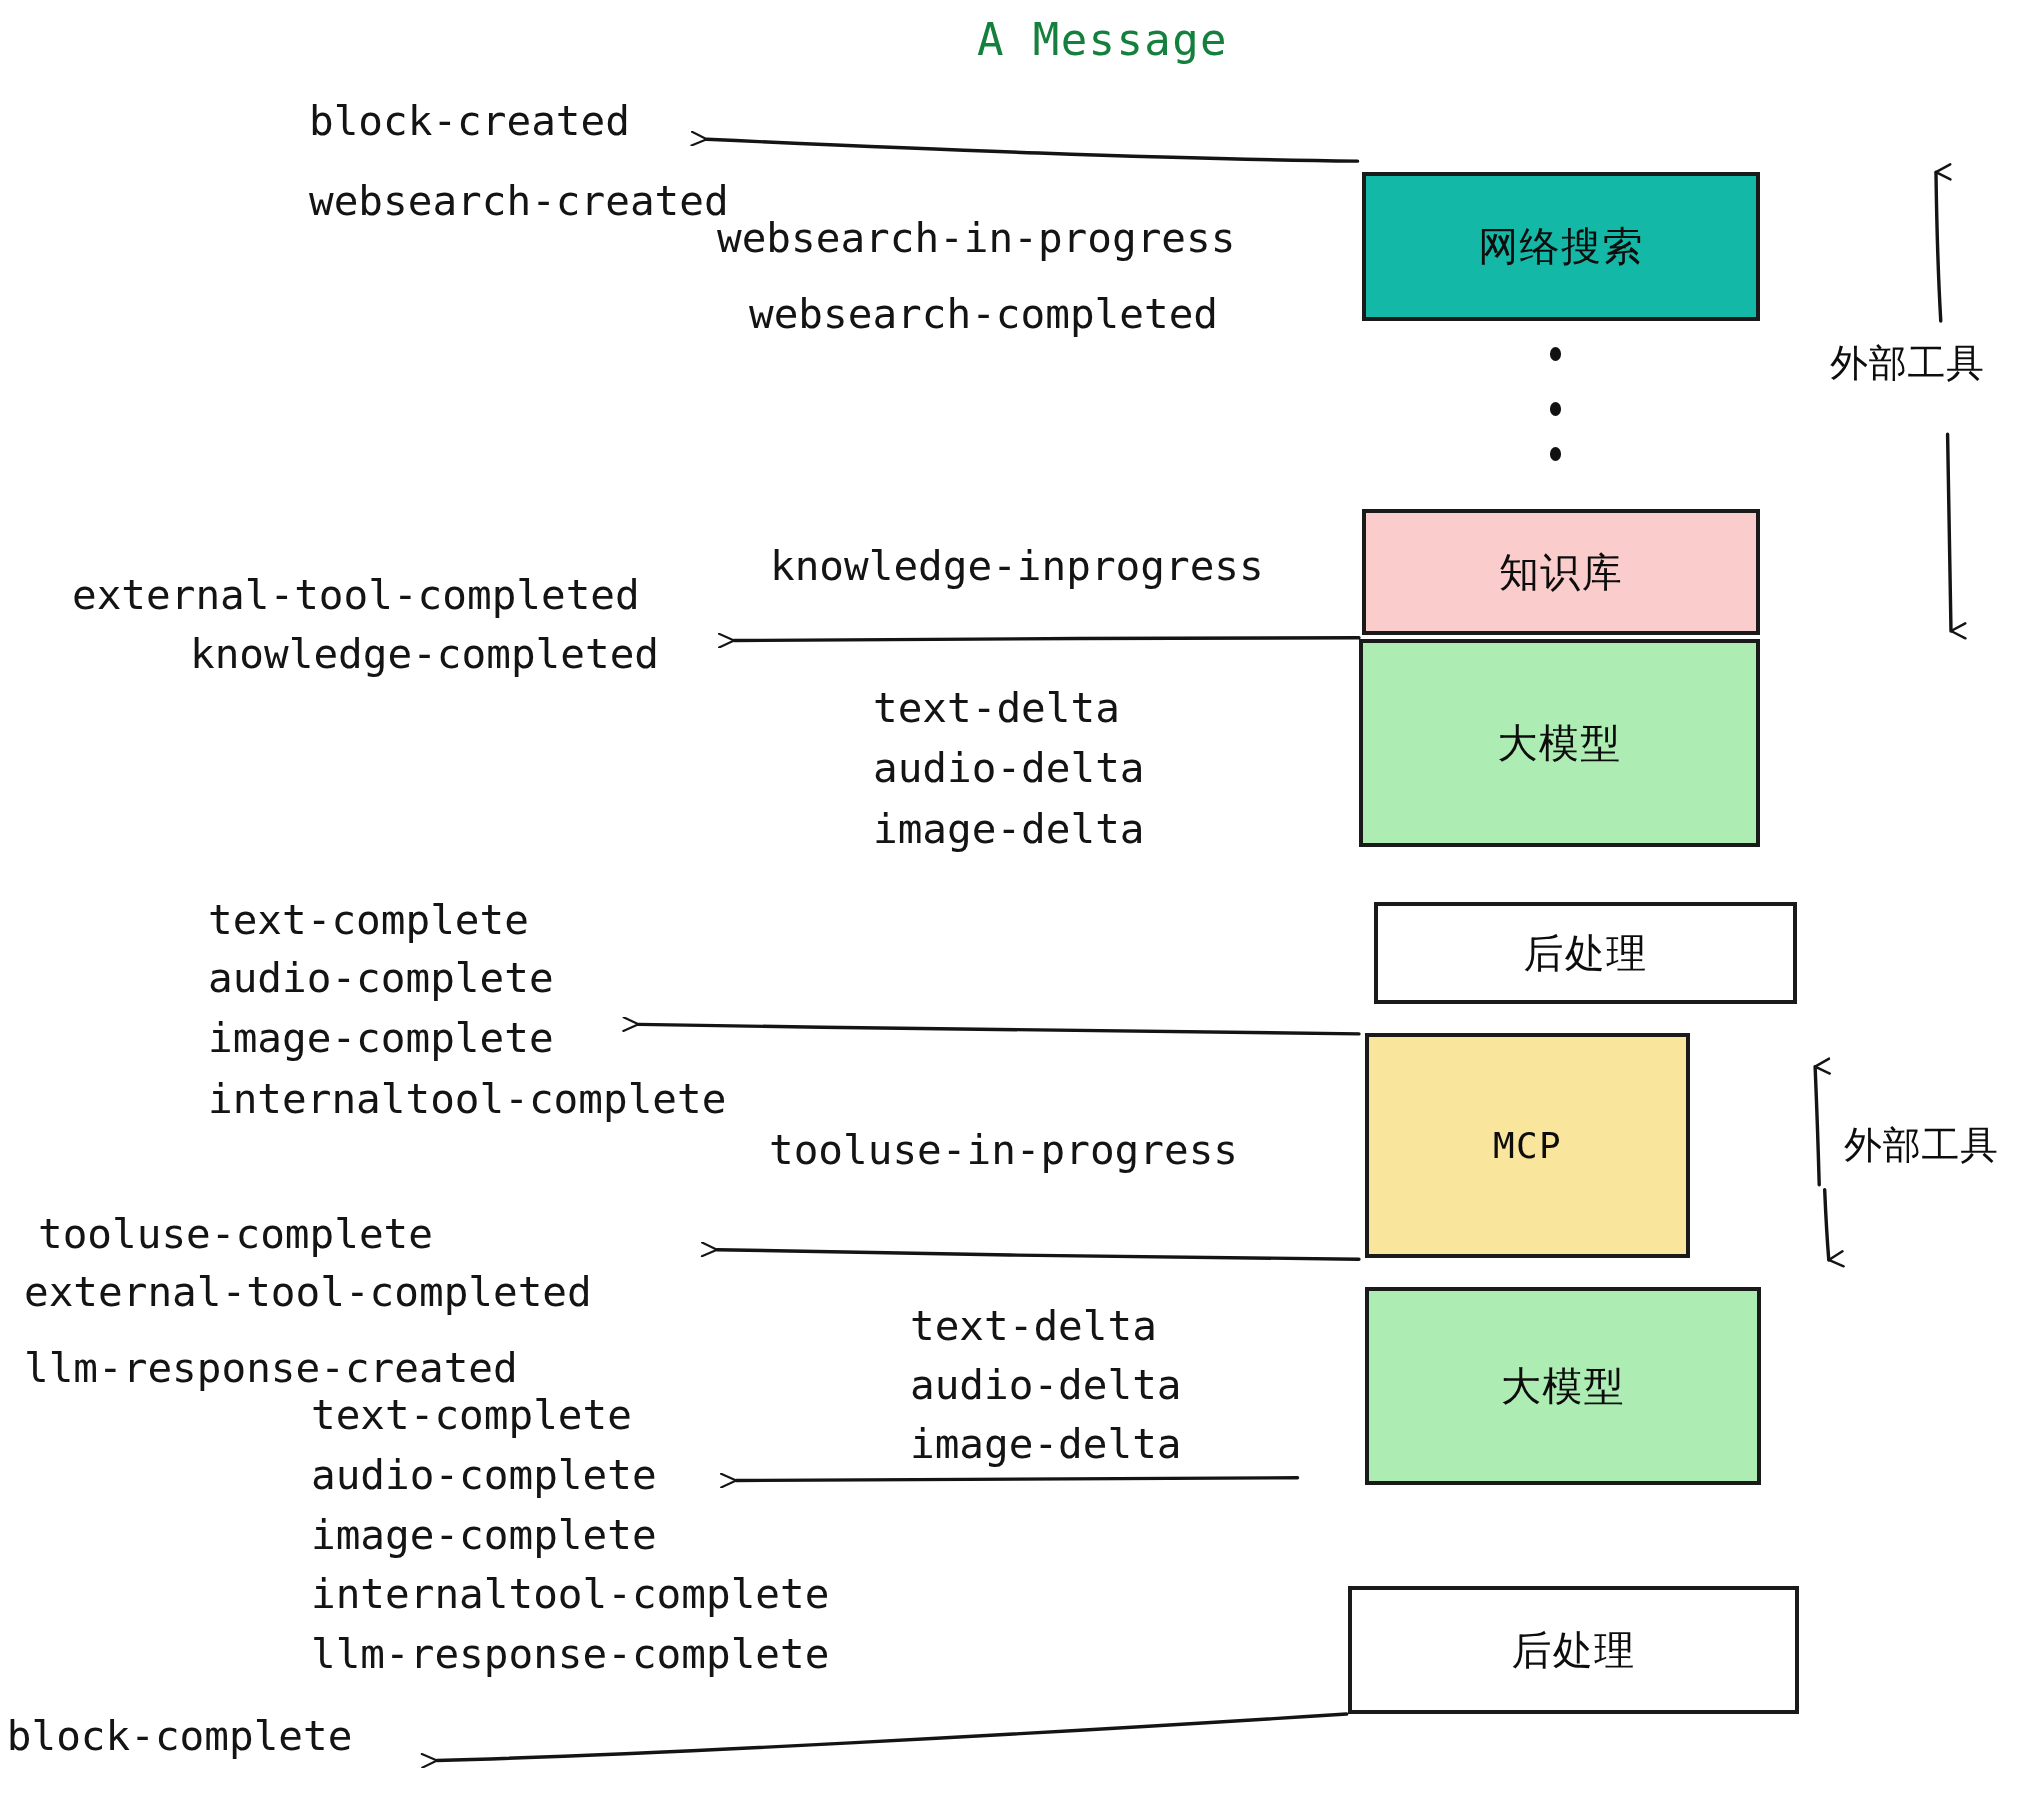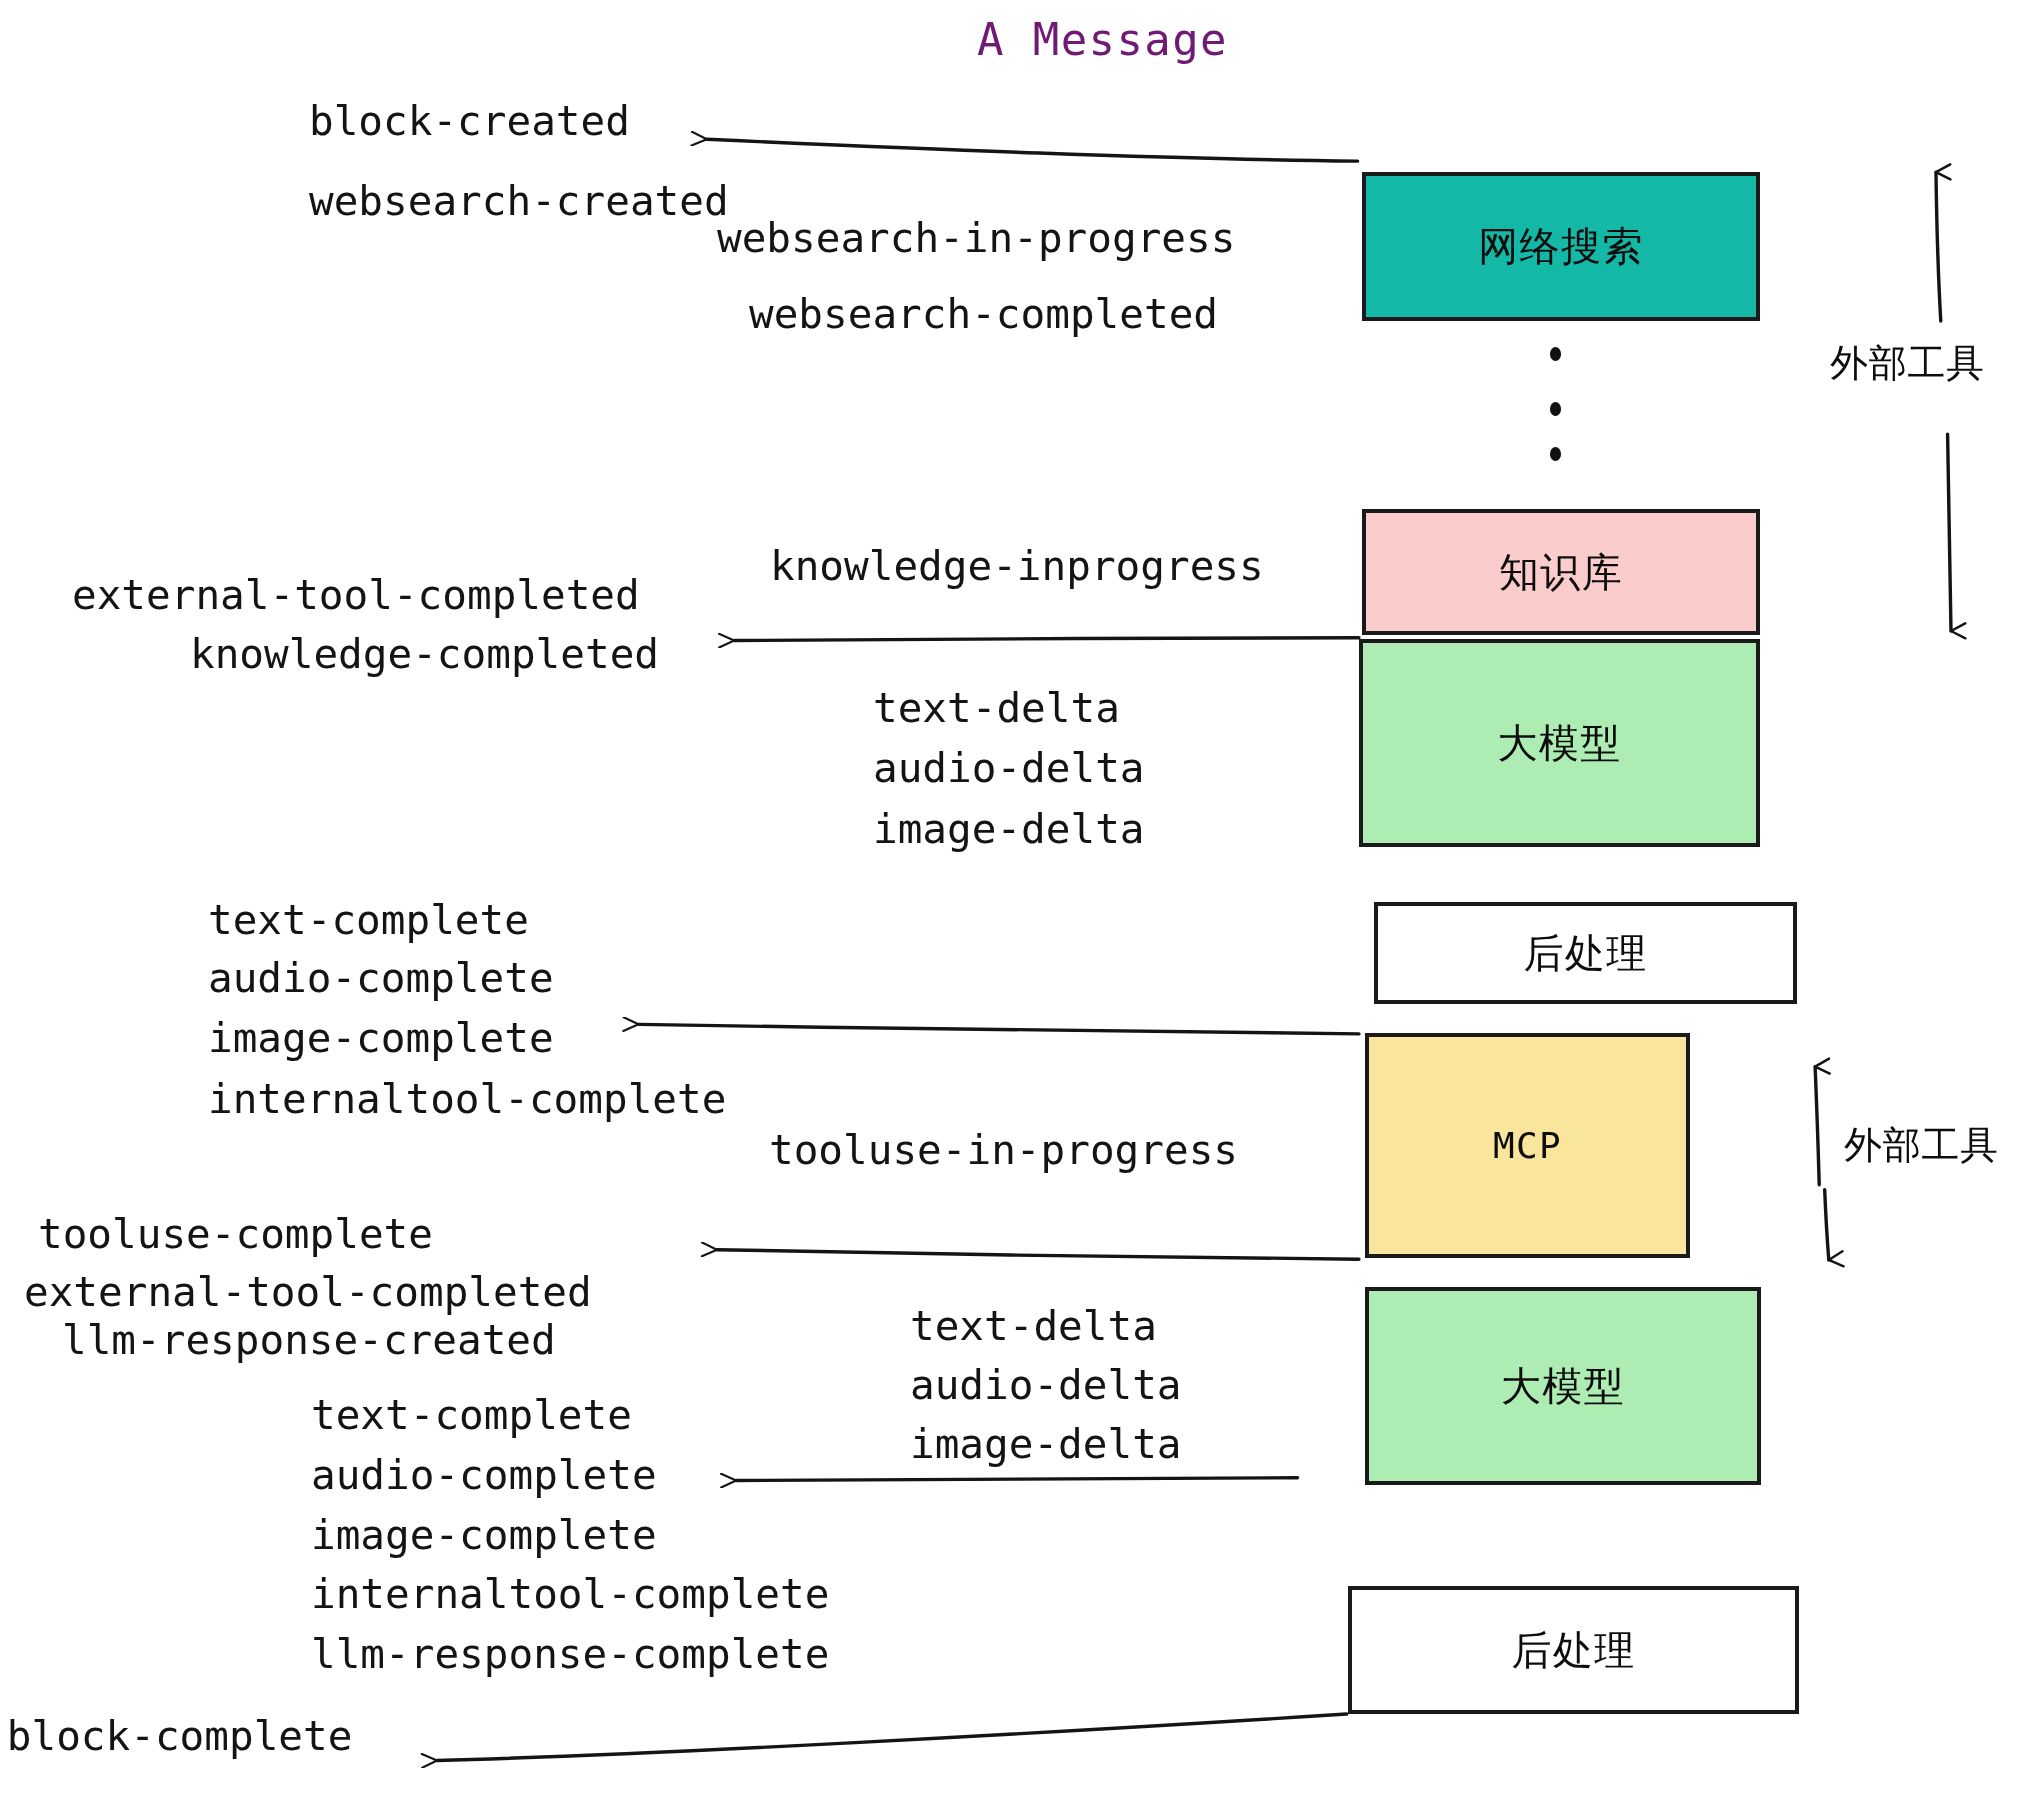--- a/index.html
+++ b/index.html
@@ -16,21 +16,21 @@
     overflow: hidden;
   }
   .abs { position: absolute; }
 
   
   .title {
     left: 977px;
     top: 13.7px;
     font-size: 44px;
     letter-spacing: 1.4px;
-    color: #701a75;
+    color: #15803d;
     white-space: nowrap;
   }
 
   
   .evt {
     font-size: 41px;
     color: #141414;
     white-space: nowrap;
     letter-spacing: 0px;
     line-height: 1;
@@ -138,21 +138,21 @@
 
   <div class="abs evt" style="left:208px; top:900px;">text-complete</div>
   <div class="abs evt" style="left:208px; top:958px;">audio-complete</div>
   <div class="abs evt" style="left:208px; top:1018px;">image-complete</div>
   <div class="abs evt" style="left:208px; top:1079px;">internaltool-complete</div>
 
   <div class="abs evt" style="left:748px; top:1130px;margin-left:21px;">tooluse-in-progress</div>
 
   <div class="abs evt" style="left:38px; top:1214px;">tooluse-complete</div>
   <div class="abs evt" style="left:24px; top:1272px;">external-tool-completed</div>
-  <div class="abs evt" style="left:24px; top:1320px;margin-left:38px;">llm-response-created</div>
+  <div class="abs evt" style="left:24px; top:1348px;">llm-response-created</div>
 
   <div class="abs evt" style="left:910px; top:1306px;">text-delta</div>
   <div class="abs evt" style="left:910px; top:1365px;">audio-delta</div>
   <div class="abs evt" style="left:910px; top:1424px;">image-delta</div>
 
   <div class="abs evt" style="left:311px; top:1395px;">text-complete</div>
   <div class="abs evt" style="left:311px; top:1455px;">audio-complete</div>
   <div class="abs evt" style="left:311px; top:1515px;">image-complete</div>
   <div class="abs evt" style="left:311px; top:1574px;">internaltool-complete</div>
   <div class="abs evt" style="left:311px; top:1634px;">llm-response-complete</div>

